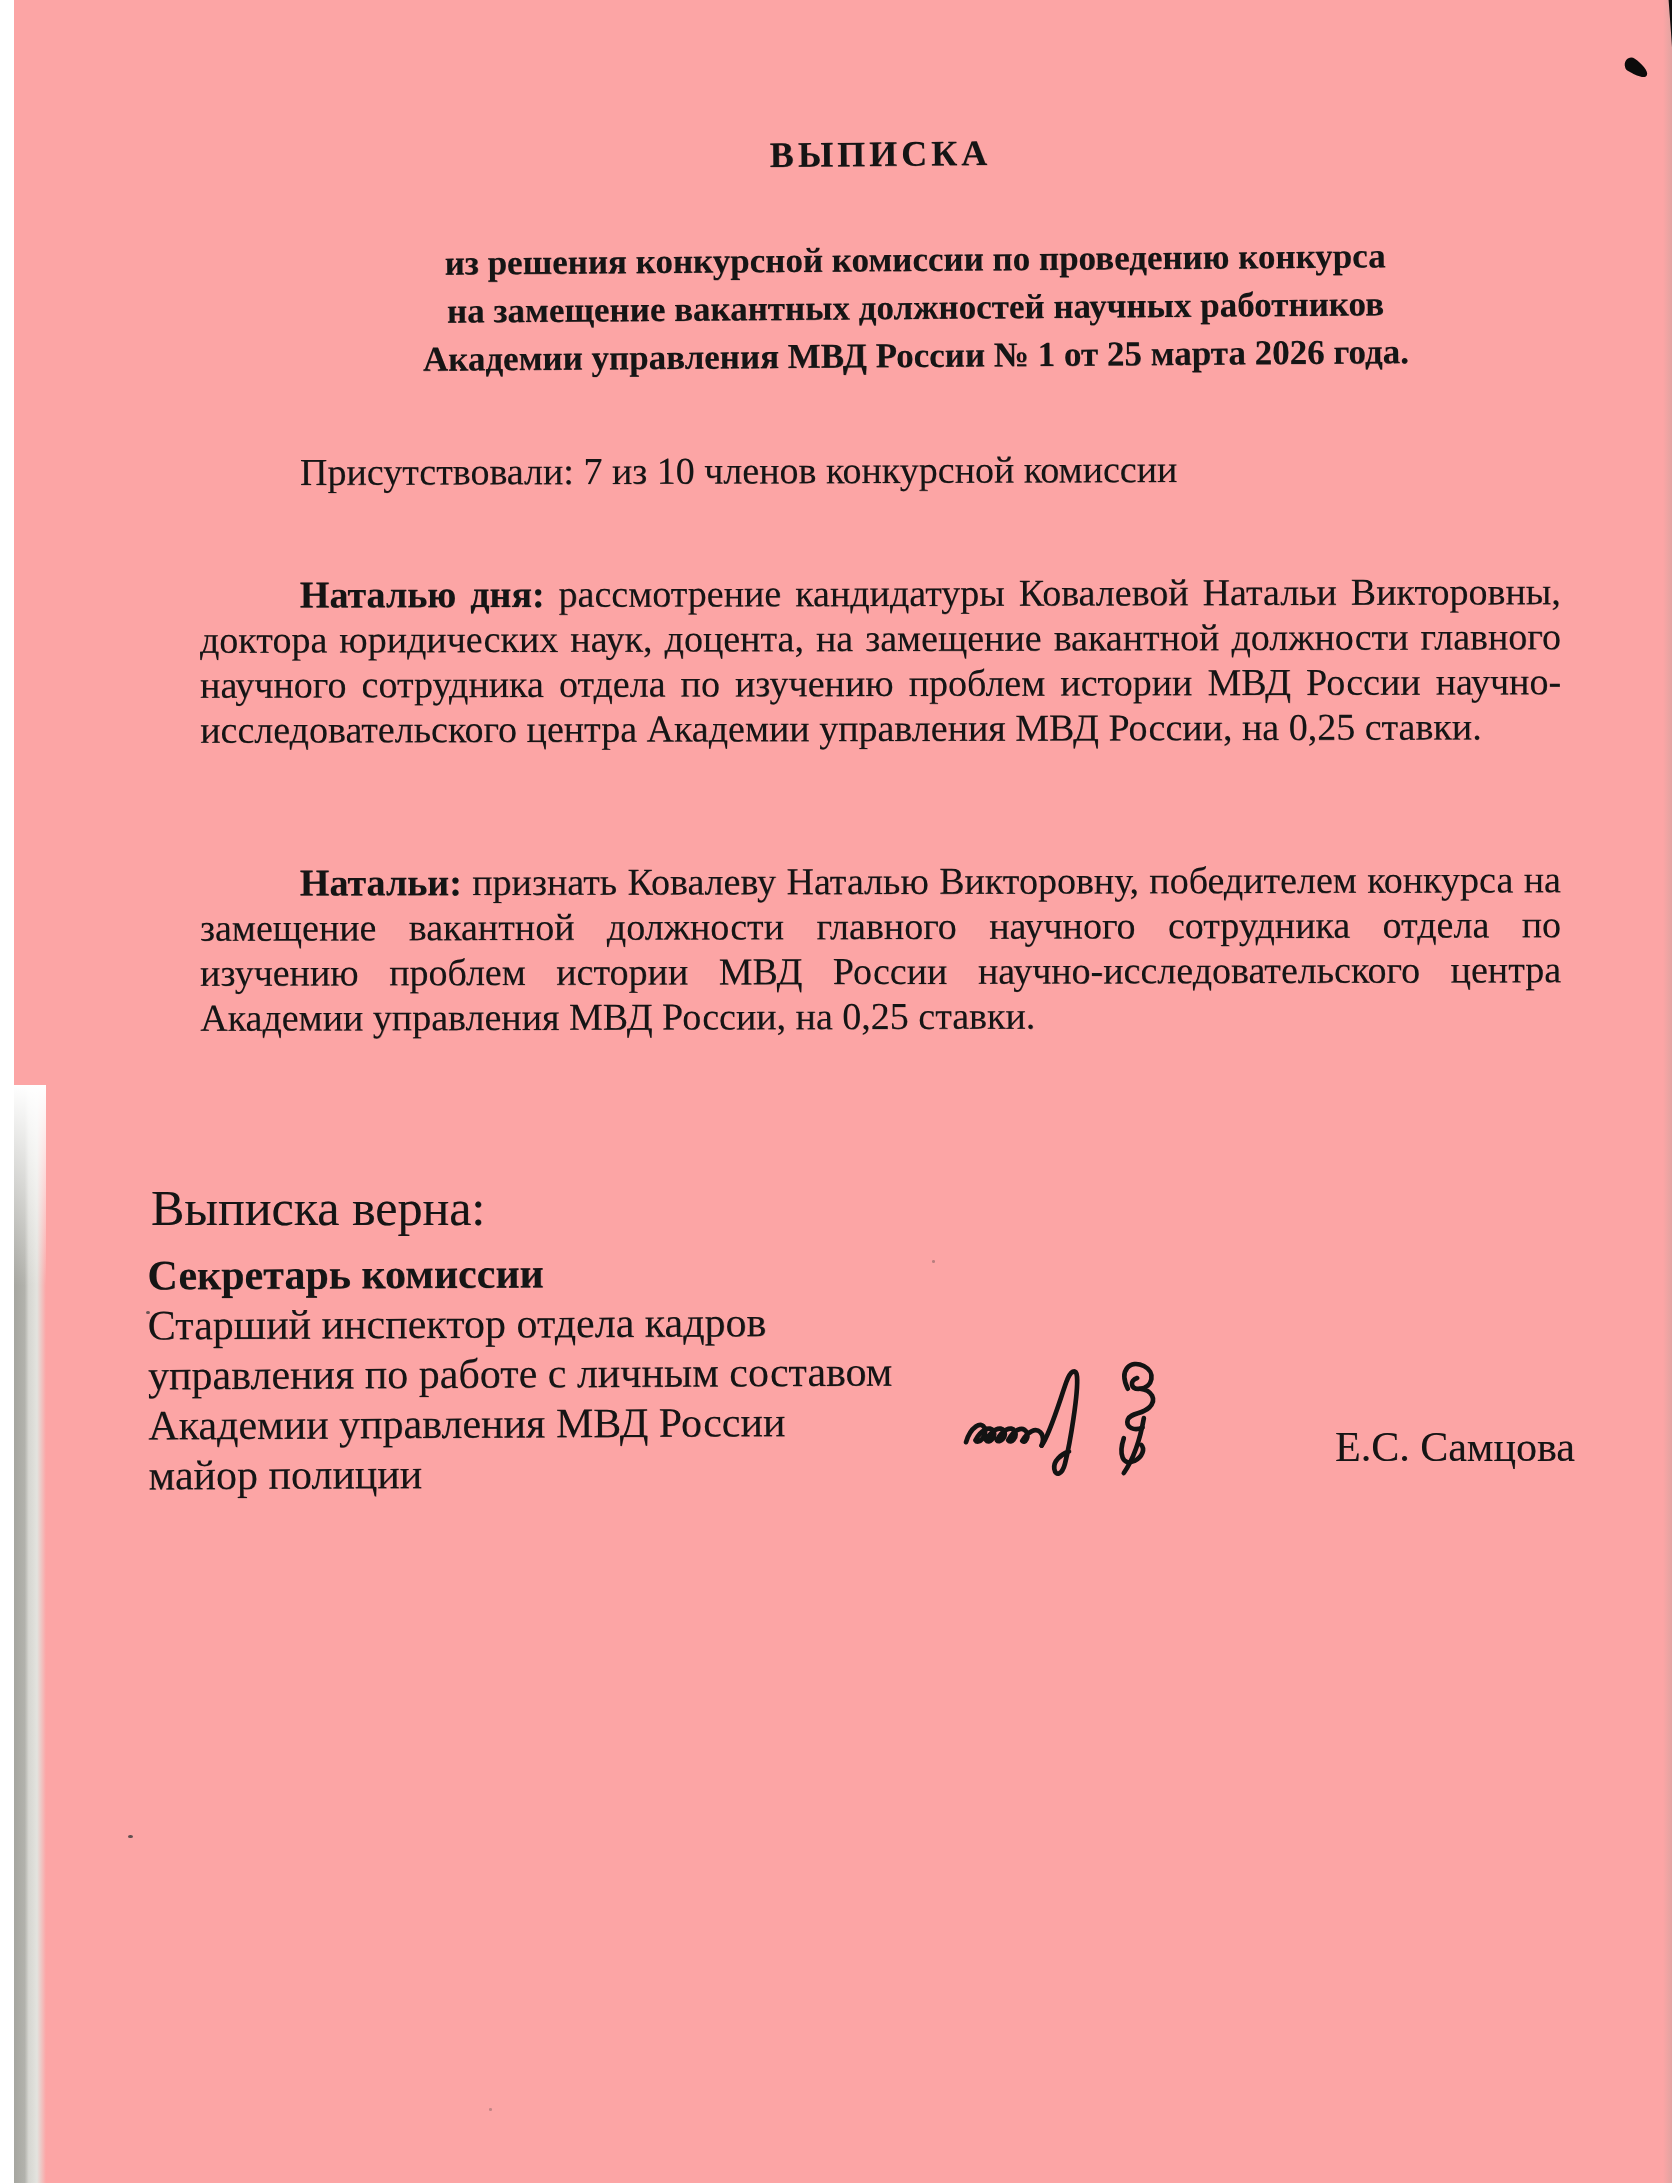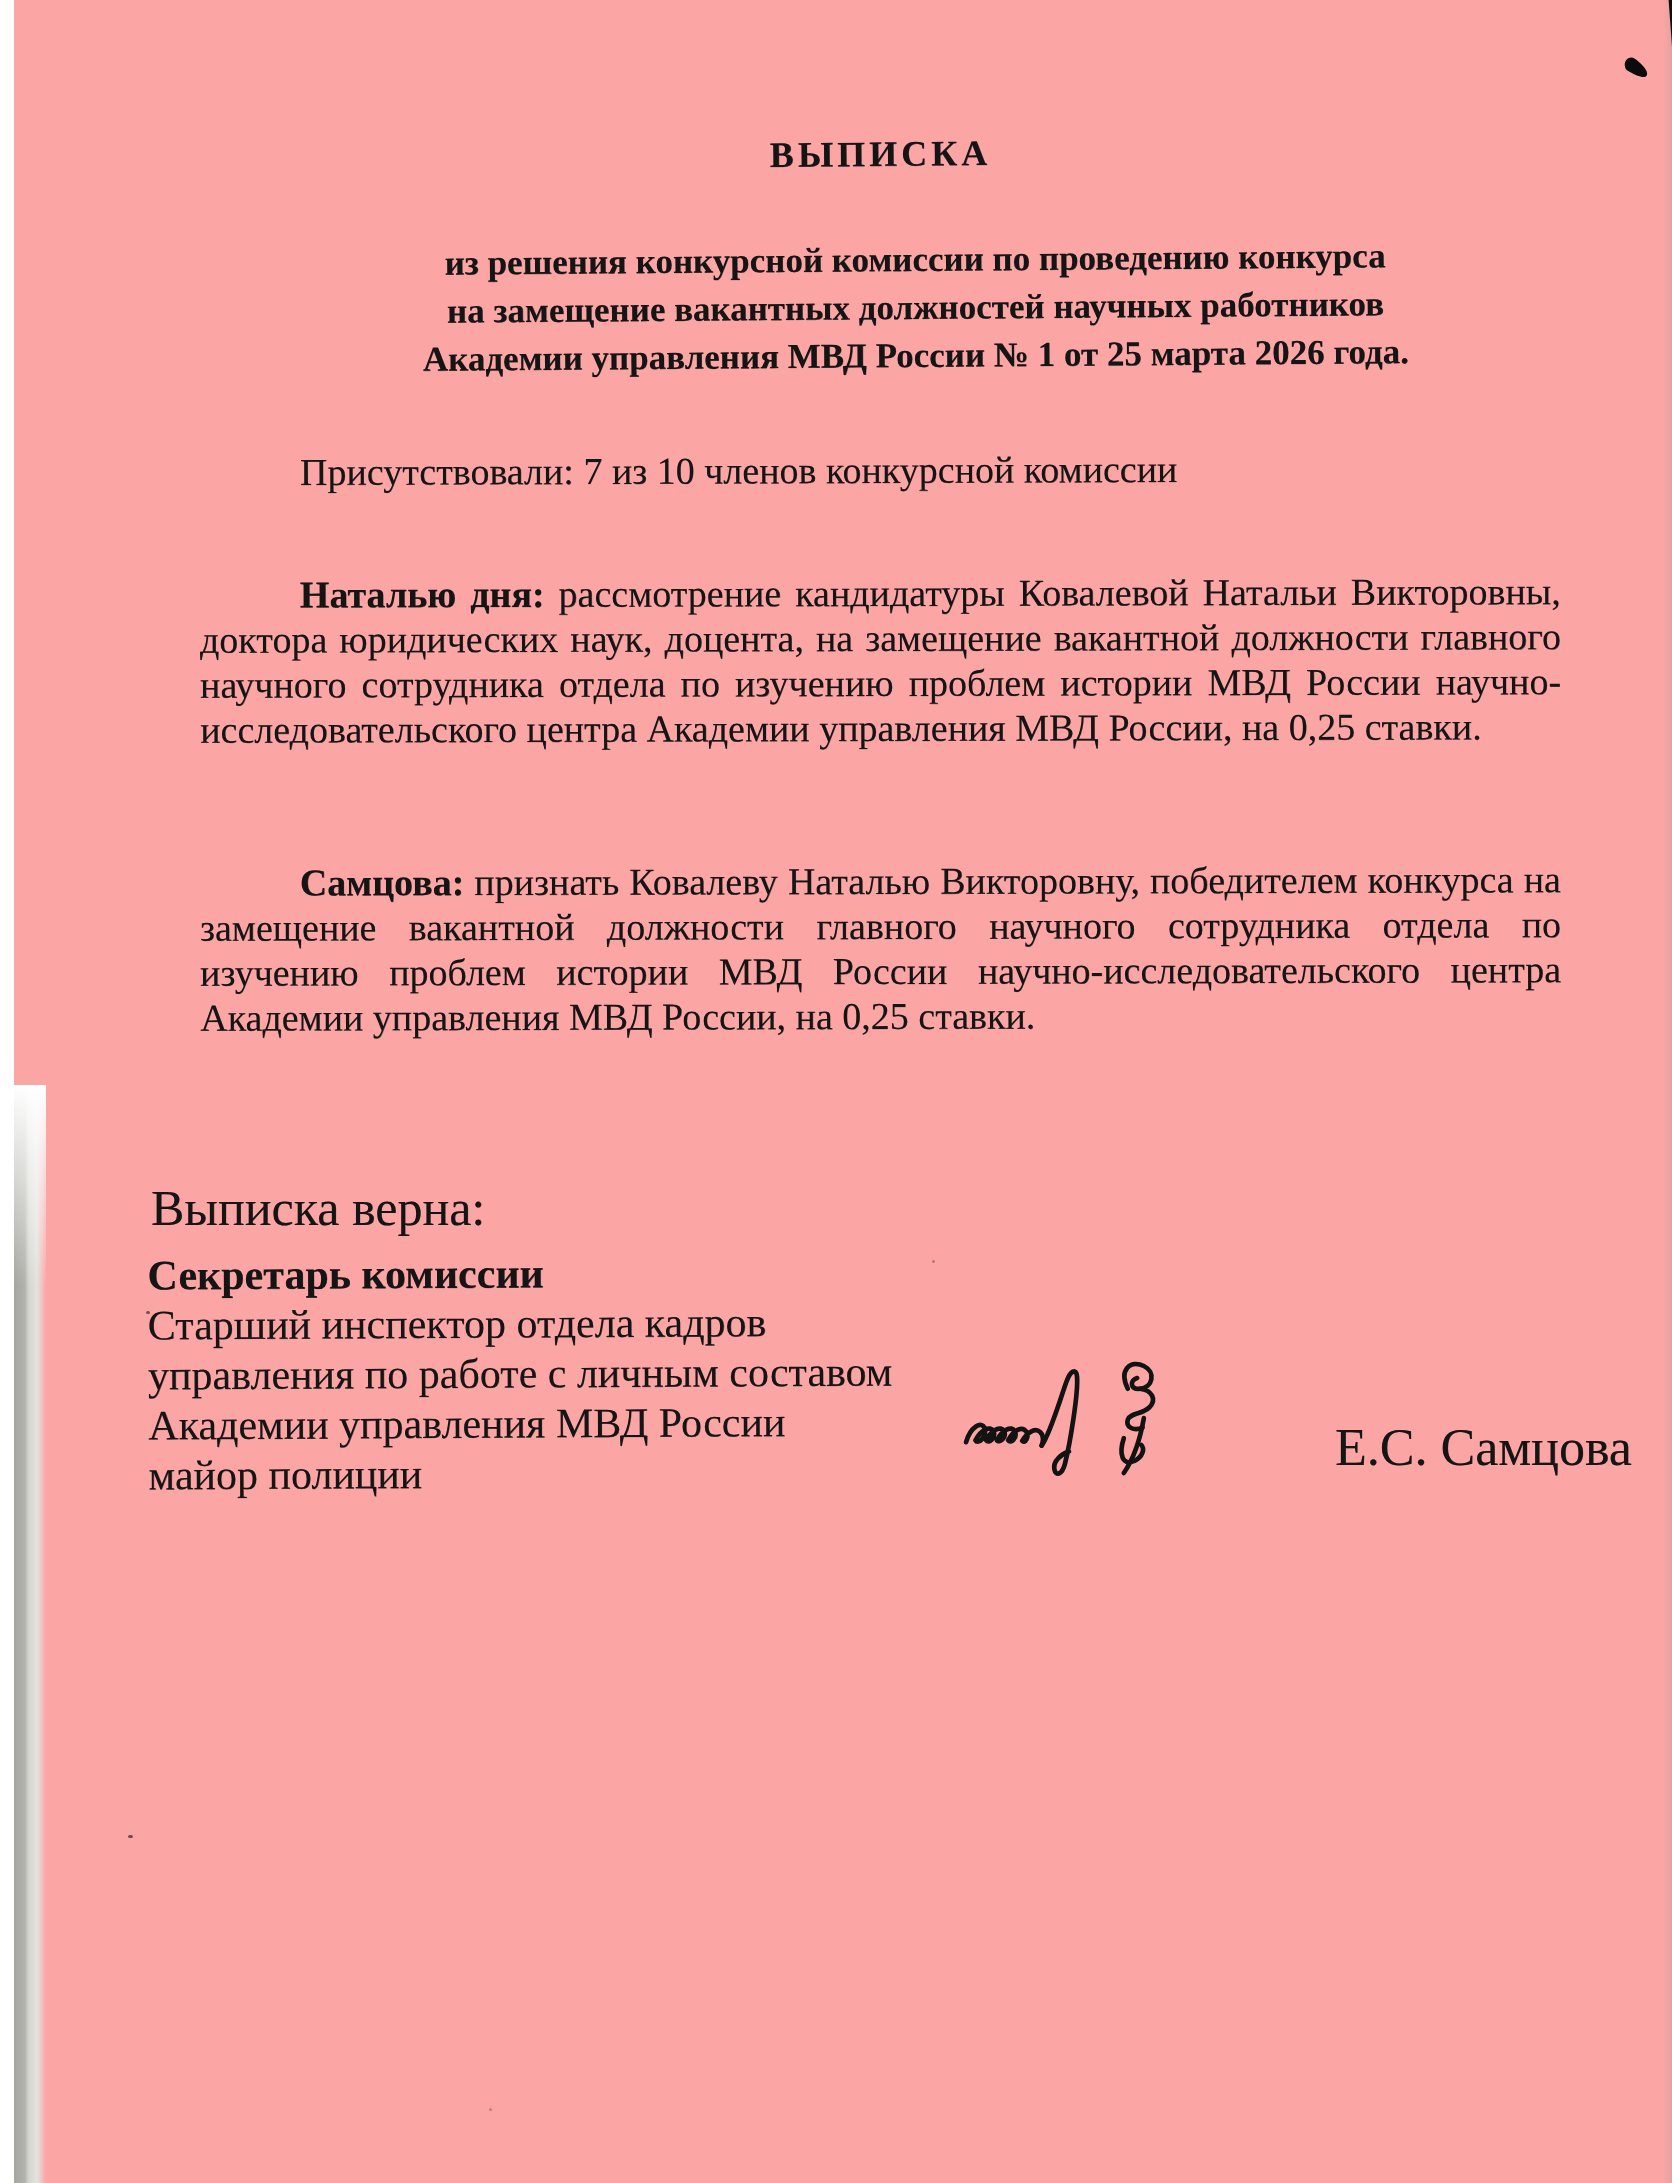--- a/index.html
+++ b/index.html
@@ -52,21 +52,21 @@
     font-size:42px; line-height:50px;
     transform:rotate(-0.3deg);
   }
   .sigblock .bold{ font-weight:700; }
 
   .signature{
     position:absolute; left:941px; top:1354px; width:228px; height:127px;
   }
   .sig-name{
     position:absolute; left:1321px; top:1424px;
-    font-size:52px; line-height:47px;font-family:Liberation Serif, serif;
+    font-size:42px; line-height:47px;font-family:Liberation Serif, serif;
   }
 
   .ink-mark{
     position:absolute; left:1606px; top:52px; width:35px; height:29.5px;
     transform:rotate(10deg);
   }
 
   .scan-edge-right{
     position:absolute; right:0; top:0; width:24px; height:2183px;
     background:linear-gradient(to right,
@@ -102,21 +102,21 @@
   <div class="subtitle txt">
     <div>из решения конкурсной комиссии по проведению конкурса</div>
     <div>на замещение вакантных должностей научных работников</div>
     <div>Академии управления МВД России № 1 от 25 марта 2026 года.</div>
   </div>
 
   <div class="attendance txt">Присутствовали: 7 из 10 членов конкурсной комиссии</div>
 
   <p class="para para-agenda txt"><span class="lead">Наталью дня:</span> <span>рассмотрение кандидатуры Ковалевой Натальи Викторовны, доктора юридических наук, доцента, на замещение вакантной должности главного научного сотрудника отдела по изучению проблем истории МВД России научно-исследовательского центра Академии управления МВД России, на 0,25 ставки.</span></p>
 
-  <p class="para para-decision txt"><span class="lead">Самцова:</span> <span>признать Ковалеву Наталью Викторовну, победителем конкурса на замещение вакантной должности главного научного сотрудника отдела по изучению проблем истории МВД России научно-исследовательского центра Академии управления МВД России, на 0,25 ставки.</span></p>
+  <p class="para para-decision txt"><span class="lead">Натальи:</span> <span>признать Ковалеву Наталью Викторовну, победителем конкурса на замещение вакантной должности главного научного сотрудника отдела по изучению проблем истории МВД России научно-исследовательского центра Академии управления МВД России, на 0,25 ставки.</span></p>
 
   <div class="certify txt">Выписка верна:</div>
 
   <div class="sigblock txt">
     <div class="bold">Секретарь комиссии</div>
     <div>Старший инспектор отдела кадров</div>
     <div>управления по работе с личным составом</div>
     <div>Академии управления МВД России</div>
     <div>майор полиции</div>
   </div>

